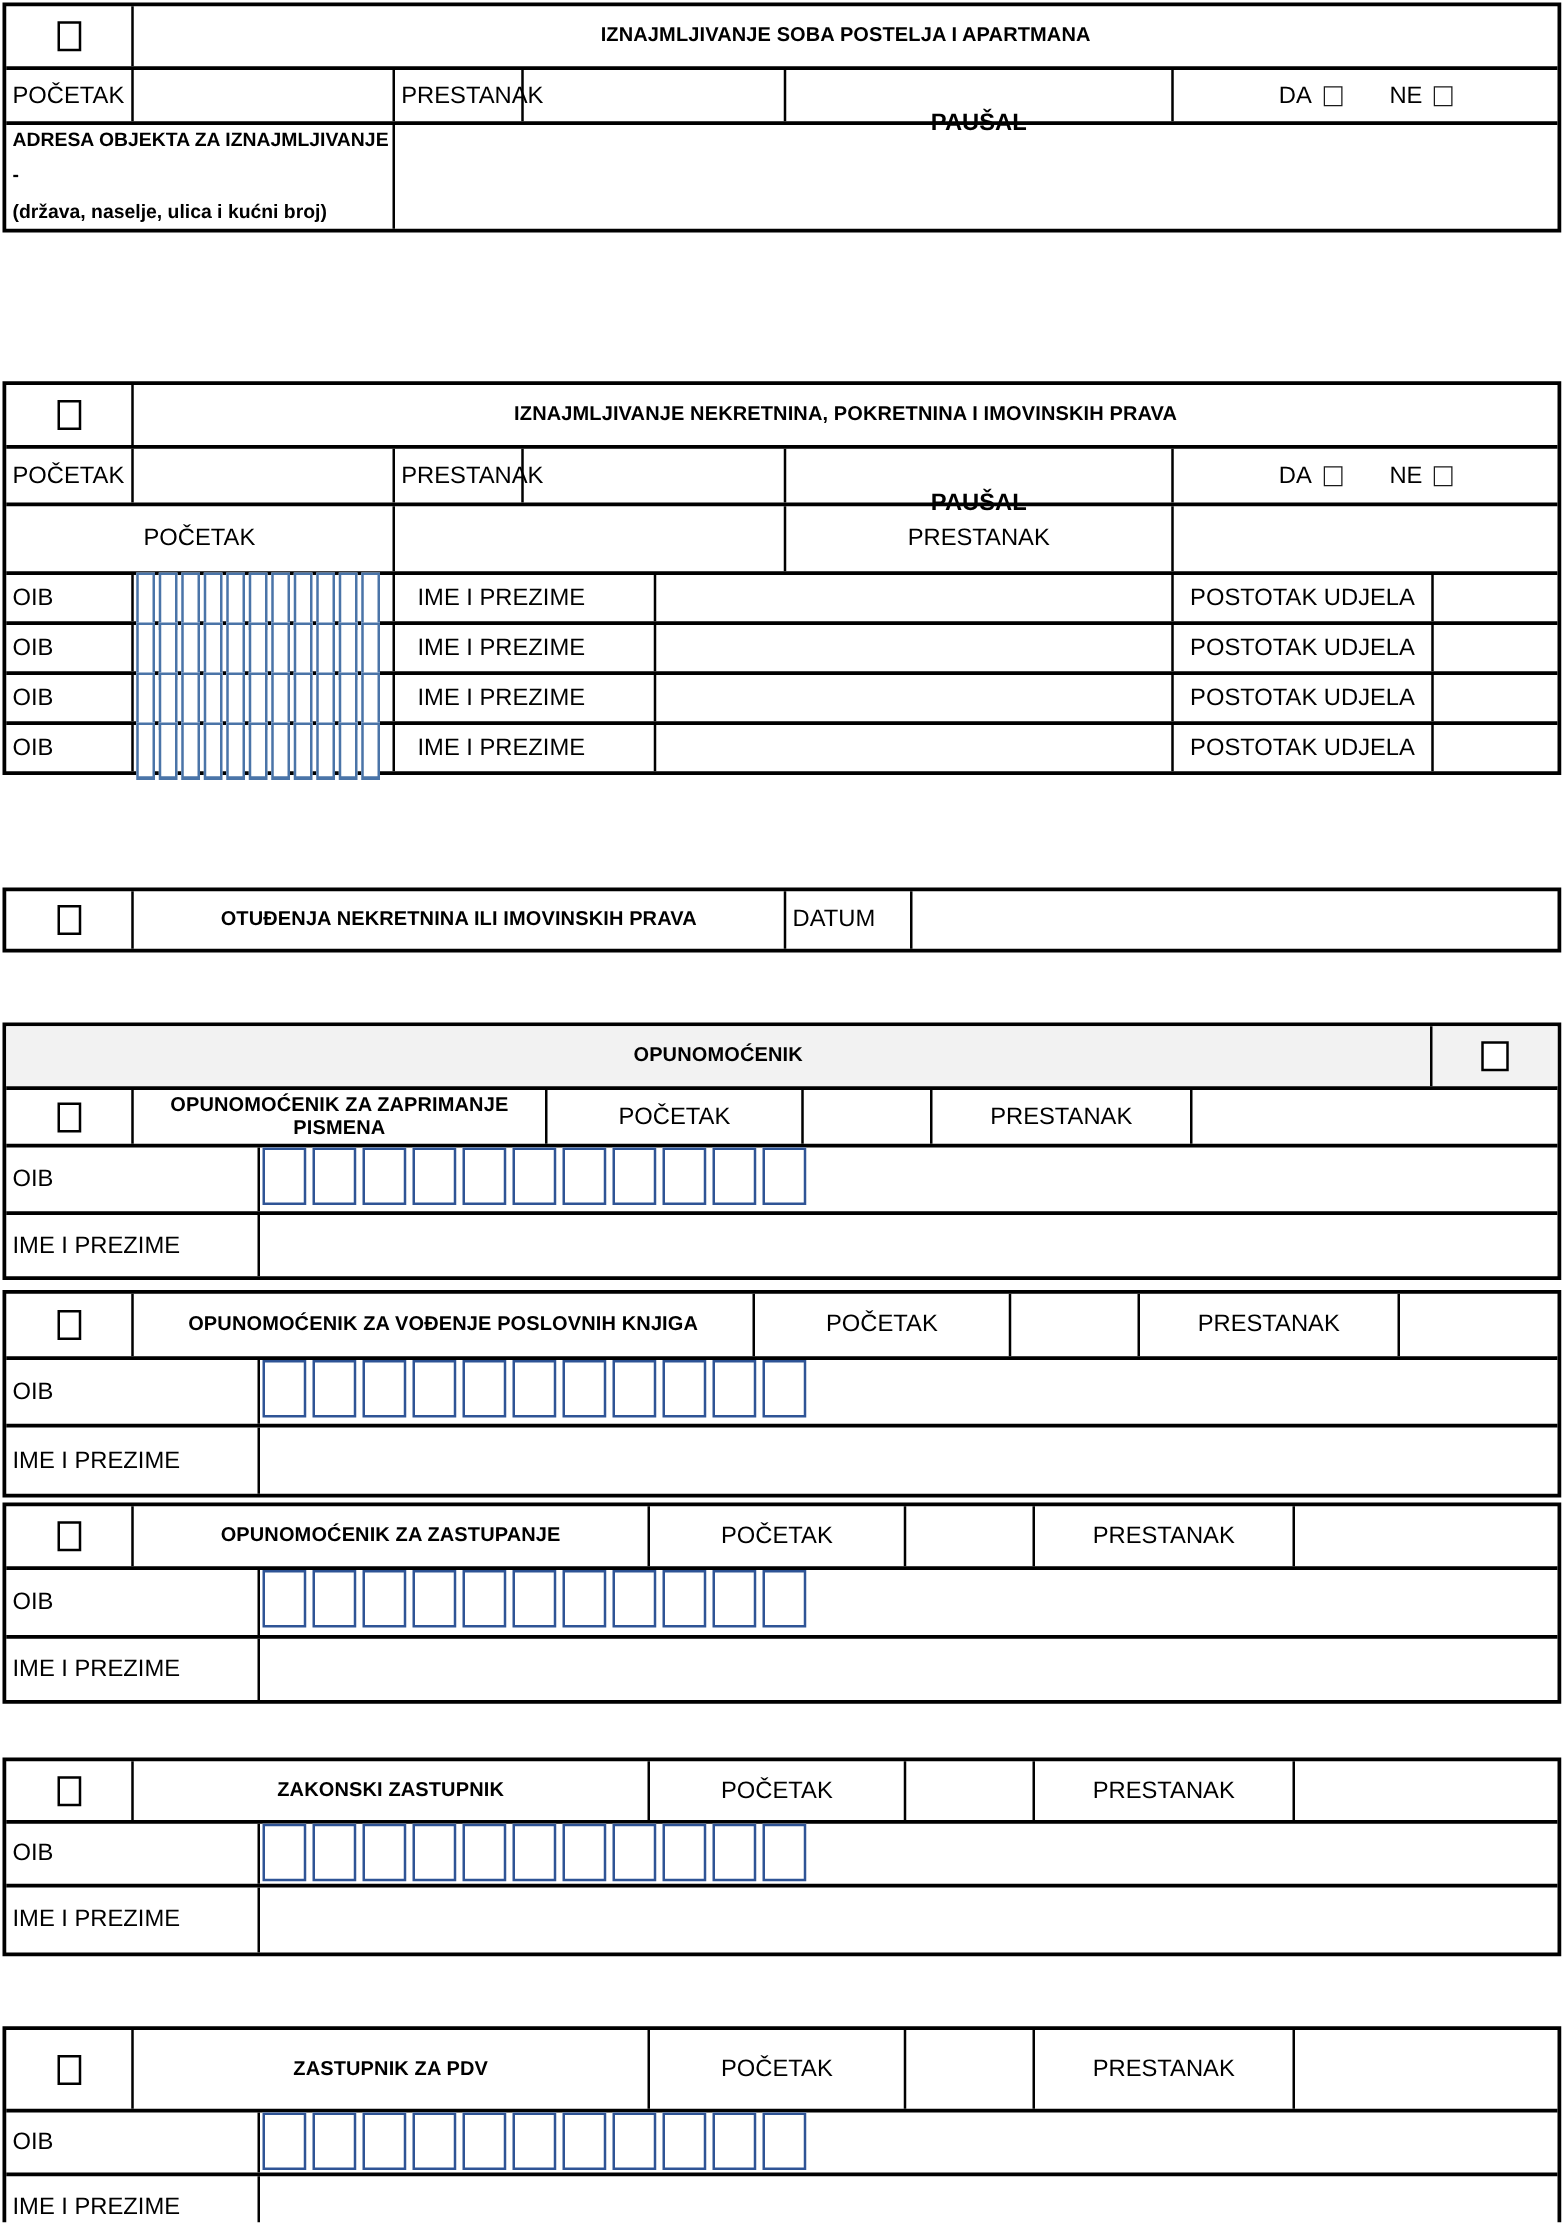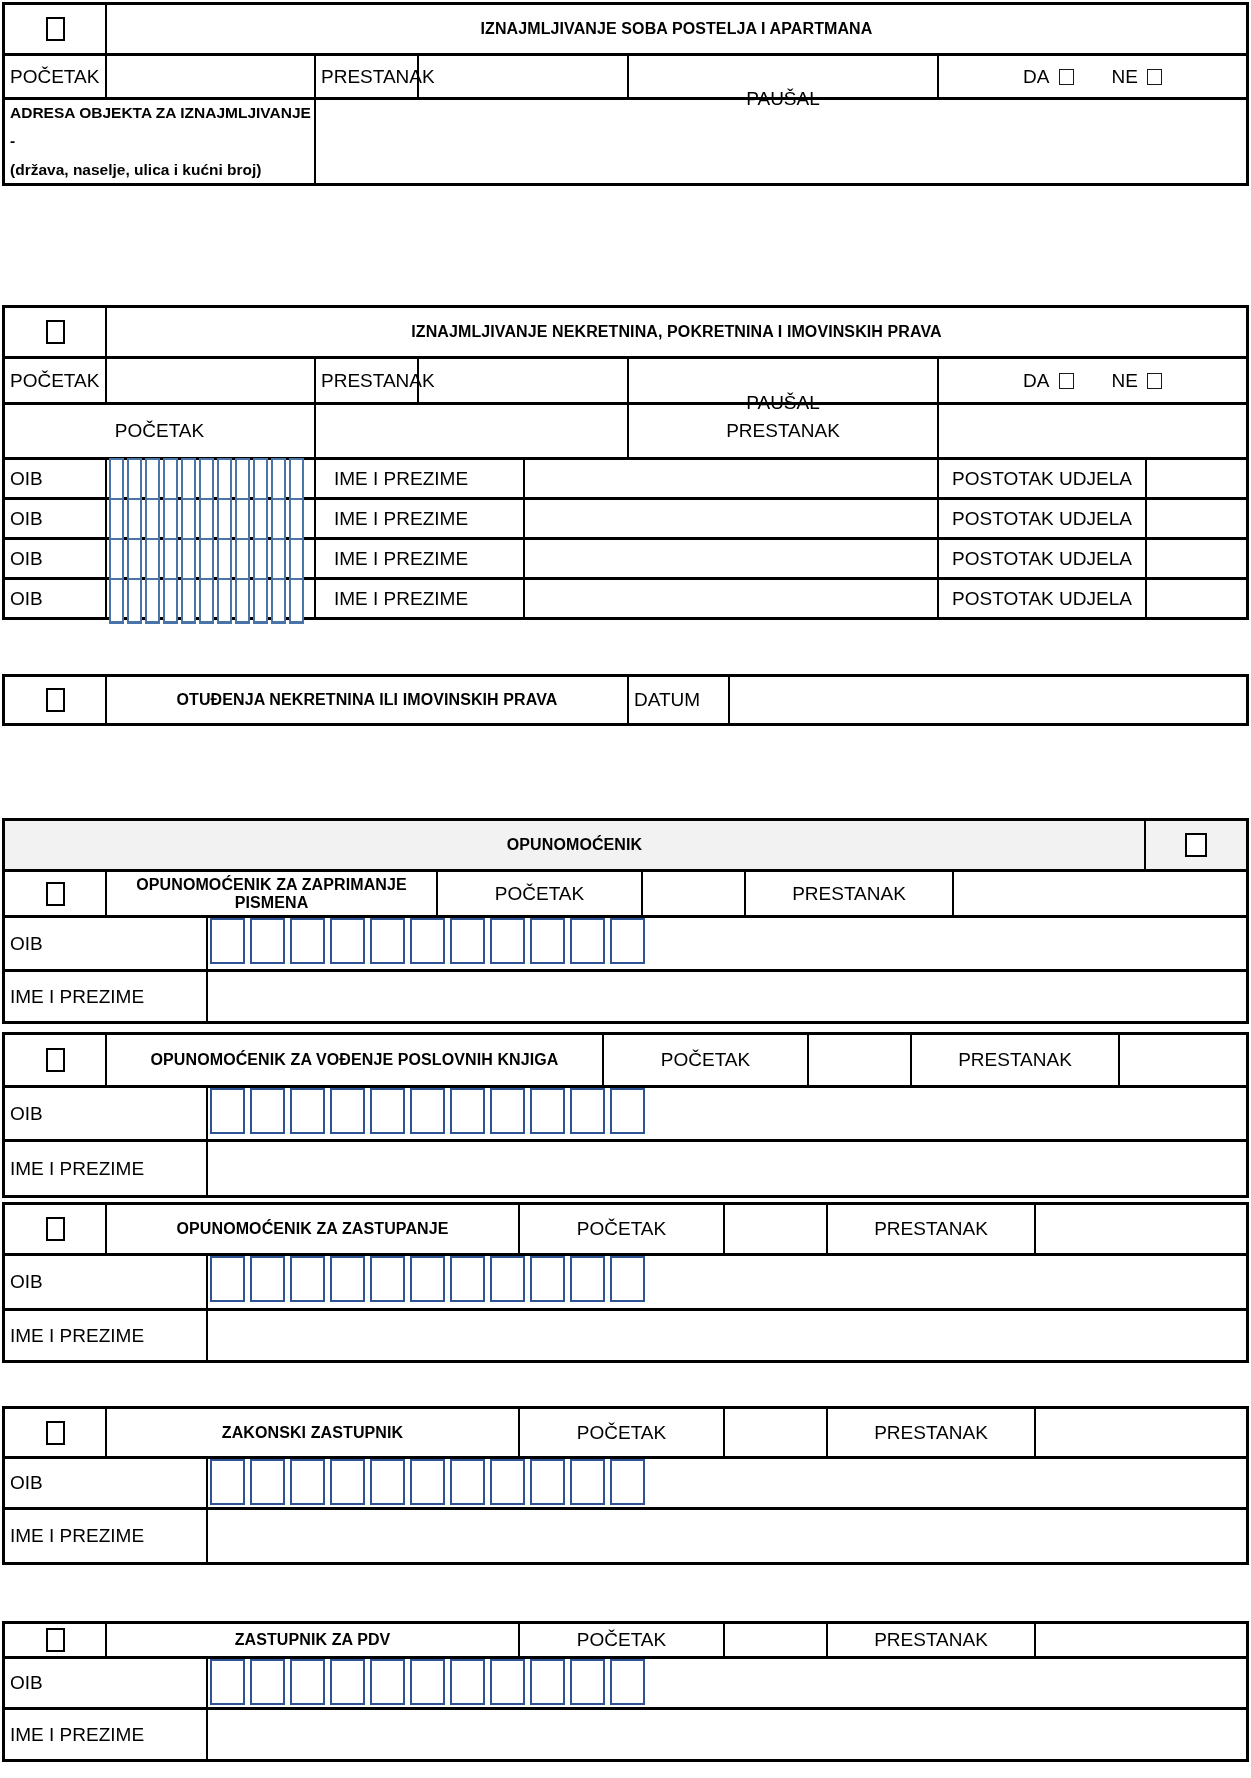--- a/index.html
+++ b/index.html
@@ -7,21 +7,21 @@
   .page { position:relative; width:1251px; height:1778px; background:#fff; overflow:hidden; }
 
   .sec { position:absolute; left:2px; width:1247px; border:3px solid #000; box-sizing:border-box; background:#fff; }
   .row { display:flex; align-items:stretch; border-top:3px solid #000; box-sizing:border-box; }
   .row:first-child { border-top:none; }
   .hdr { background:#f2f2f2; }
 
   .cell { box-sizing:border-box; display:flex; align-items:center; flex:0 0 auto; position:relative; }
   .cl { border-left:2px solid #000; }
   .c  { justify-content:center; text-align:center; }
-  .b  { font-weight:normal;margin-top:44px; }
+  .b  { font-weight:bold;margin-top:44px; }
   .t16 { font-size:16px; font-weight:bold; letter-spacing:0.1px; }
   .lbl { font-size:19px; }
   .pl { padding-left:5px; }
   .pl16 { padding-left:18px; }
 
   
   .cbx   { display:inline-block; width:19px; height:24px; border:2.5px solid #000; background:#fff; box-sizing:border-box; }
   .cbx-h { display:inline-block; width:22px; height:24px; border:2.5px solid #000; background:#fff; box-sizing:border-box; }
   .cbx-s { display:inline-block; width:15px; height:16px; border:1.5px solid #1a1a1a; background:#fff; box-sizing:border-box; margin-left:9px; vertical-align:middle; }
   .dane-gap { display:inline-block; width:38px; }
@@ -228,21 +228,21 @@
           <span class="lbl">IME I PREZIME</span>
         </div>
       <div class="cell cl" style="width:414px"></div>
       <div class="cell cl c" style="width:208px">
           <span class="lbl">POSTOTAK UDJELA</span>
         </div>
       <div class="cell cl" style="width:101px"></div>
     </div>
   </div>
 
-  <div class="sec" style="top:674px">
+  <div class="sec" style="top:710px">
     <div class="row" style="height:46px">
       <div class="cell c" style="width:100px">
         <span class="cbx"></span>
       </div>
       <div class="cell cl c" style="width:522px">
         <span class="t16">OTUĐENJA NEKRETNINA ILI IMOVINSKIH PRAVA</span>
       </div>
       <div class="cell cl pl" style="width:101px">
         <span class="lbl">DATUM</span>
       </div>
@@ -432,21 +432,21 @@
     </div>
     <div class="row" style="height:55px">
       <div class="cell pl" style="width:201px">
           <span class="lbl">IME I PREZIME</span>
         </div>
       <div class="cell cl" style="width:1040px"></div>
     </div>
   </div>
 
   <div class="sec" style="top:1621px">
-    <div class="row" style="height:32px">
+    <div class="row" style="height:63px">
       <div class="cell c" style="width:100px">
           <span class="cbx"></span>
         </div>
       <div class="cell cl c" style="width:413px">
           <span class="t16">ZASTUPNIK ZA PDV</span>
         </div>
       <div class="cell cl c" style="width:205px">
           <span class="lbl">POČETAK</span>
         </div>
       <div class="cell cl" style="width:103px"></div>

